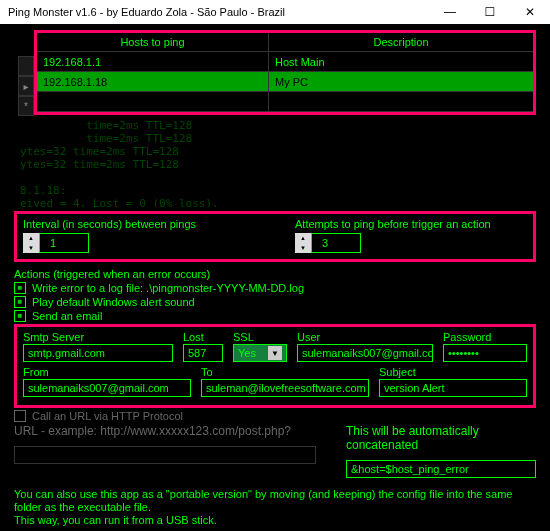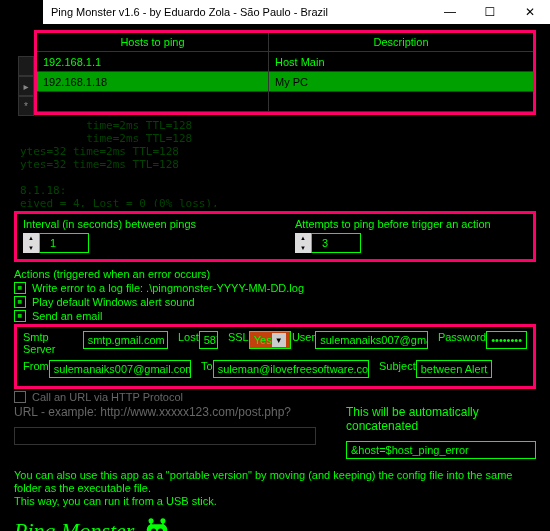--- a/index.html
+++ b/index.html
@@ -14,21 +14,20 @@
     overflow: hidden;
     position: relative;
   }
   .titlebar {
     height: 24px;
     background: #fff;
     color: #000;
     display: flex;
     align-items: center;
     font-size: 11px;
-    margin-left: 43px;
   }
   .titlebar .title { flex: 1; padding-left: 8px; }
   .titlebar .ctrl {
     width: 40px; height: 24px; display:flex; align-items:center; justify-content:center;
     font-size: 12px; color:#000;
   }
   .titlebar .ctrl.min::after { content:"—"; }
   .titlebar .ctrl.max::after { content:"☐"; }
   .titlebar .ctrl.close::after { content:"✕"; }
   .hosts-section {
@@ -119,30 +118,30 @@
   }
   .chk.checked::after { content:"■"; font-size:8px; color:#00cc00; }
   .chk-label { color:#00ff00; }
   .email-group {
     border: 3px solid #ff0066;
     margin: 2px 14px;
     padding: 4px 6px;
   }
   .email-row { display:flex; gap:10px; margin-bottom:4px; }
   .field {
-    display:flex; flex-direction:row;
+    display:flex; flex-direction:column;
   }
   .field .fl { color:#00ff00; font-size:11px; margin-bottom:1px; }
   .field .fi {
     background:#000; border:1px solid #00ff00; color:#00ff00;
     height:18px; padding:7px 4px; display:flex; align-items:center;
     font-size:11px; overflow:hidden; white-space:nowrap;
   }
   .ssl-select {
-    background:#c2410c; border:1px solid #00ff00; color:#00ff00;
+    background:#15803d; border:1px solid #00ff00; color:#00ff00;
     height:18px; display:flex; align-items:center; padding:0 4px;
     justify-content:space-between;
   }
   .ssl-select .arrow { background:#ccc; color:#000; width:14px; height:14px; display:flex;align-items:center;justify-content:center;font-size:8px; }
   .url-row { margin:2px 14px; display:flex; gap:30px; }
   .url-row .urlpart { flex:1; }
   .url-box {
     background:#000; border:1px solid #333; color:#333; height:18px; padding:0 4px;
     display:flex; align-items:center; font-size:11px; margin-top:8px;
   }
@@ -276,21 +275,21 @@
     <div class="field" style="width:168px;">
       <span class="fl">From</span>
       <span class="fi">sulemanaiks007@gmail.com</span>
     </div>
     <div class="field" style="width:168px;">
       <span class="fl">To</span>
       <span class="fi">suleman@ilovefreesoftware.com</span>
     </div>
     <div class="field" style="flex:1;">
       <span class="fl">Subject</span>
-      <span class="fi">between Alert</span>
+      <span class="fi">version Alert</span>
     </div>
   </div>
 </div>
 
 <div class="checkrow" style="color:#666;">
   <span class="chk" style="border-color:#666;"></span>
   <span class="chk-label" style="color:#666;">Call an URL via HTTP Protocol</span>
 </div>
 
 <div class="url-row">

